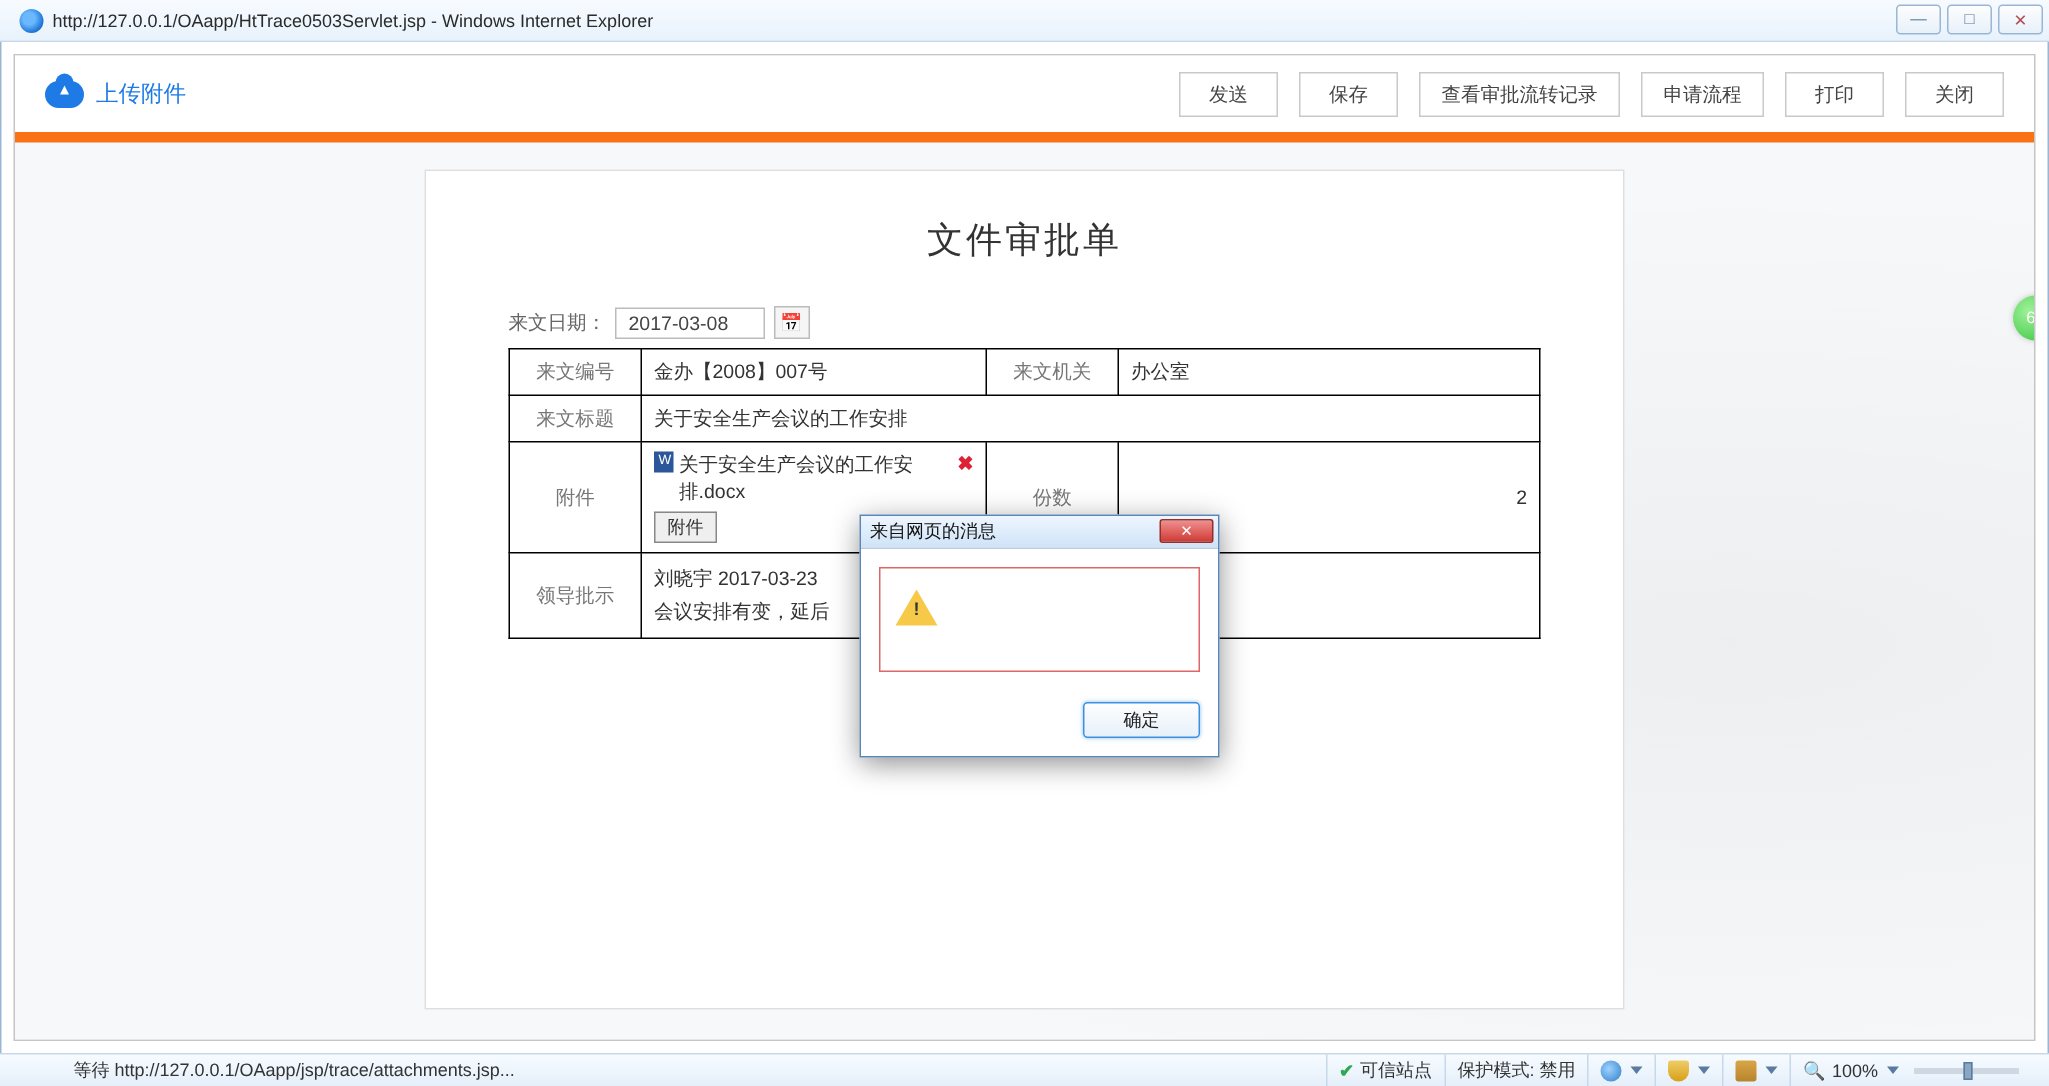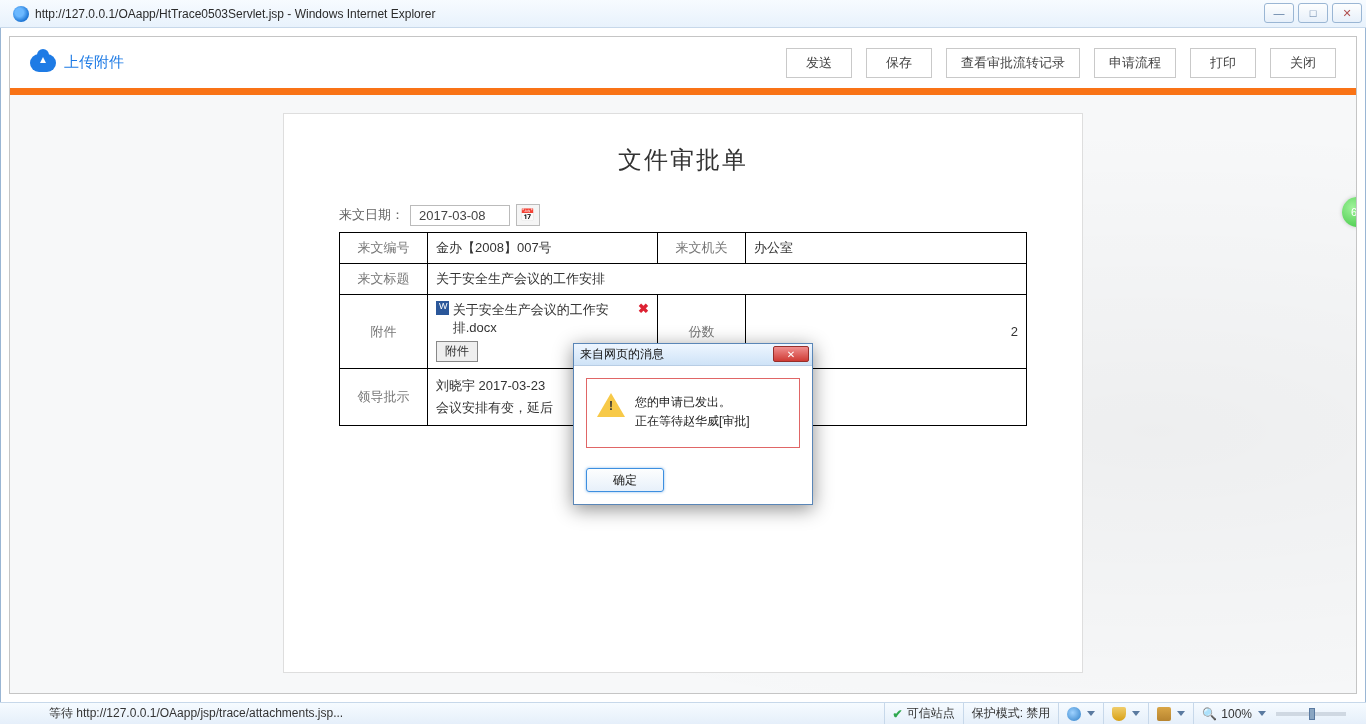--- a/index.html
+++ b/index.html
@@ -214,21 +214,21 @@
   }
   .warn-tri {
     width:0; height:0; border-left:14px solid transparent; border-right:14px solid transparent;
     border-bottom:24px solid #f7c948;
   }
   .warn-ex {
     position:absolute; left:12px; top:6px; font-weight:bold; color:#333;
   }
   .dlg-text { font-size:12px; line-height:1.6; color:#222; }
   .dlg-foot {
-    display:flex; justify-content:flex-start; padding:8px 12px 12px 12px;
+    display:flex; justify-content:flex-end; padding:8px 12px 12px 12px;
   }
   .ok-btn {
     width:78px; height:24px;
     background:linear-gradient(to bottom,#fdfefe,#e7f0fa);
     border:1px solid #3d8fe0; border-radius:3px;
     box-shadow:0 0 3px rgba(61,143,224,0.6);
     font-size:12px; color:#222;
     display:flex; align-items:center; justify-content:center;
   }
 
@@ -348,24 +348,20 @@
       <div class="dlg-title">
         <span>来自网页的消息</span>
         <div class="dlg-close">✕</div>
       </div>
       <div class="dlg-body">
         <div class="dlg-inner">
           <div class="warn-icon">
             <div class="warn-tri"></div>
             <div class="warn-ex">!</div>
           </div>
-          <div class="dlg-text">
-            <span>您的申请已发出。</span><br>
-            <span>正在等待赵华威[审批]</span>
-          </div>
         </div>
       </div>
       <div class="dlg-foot">
         <div class="ok-btn">确定</div>
       </div>
     </div>
 
   </div>
 </div>
 

